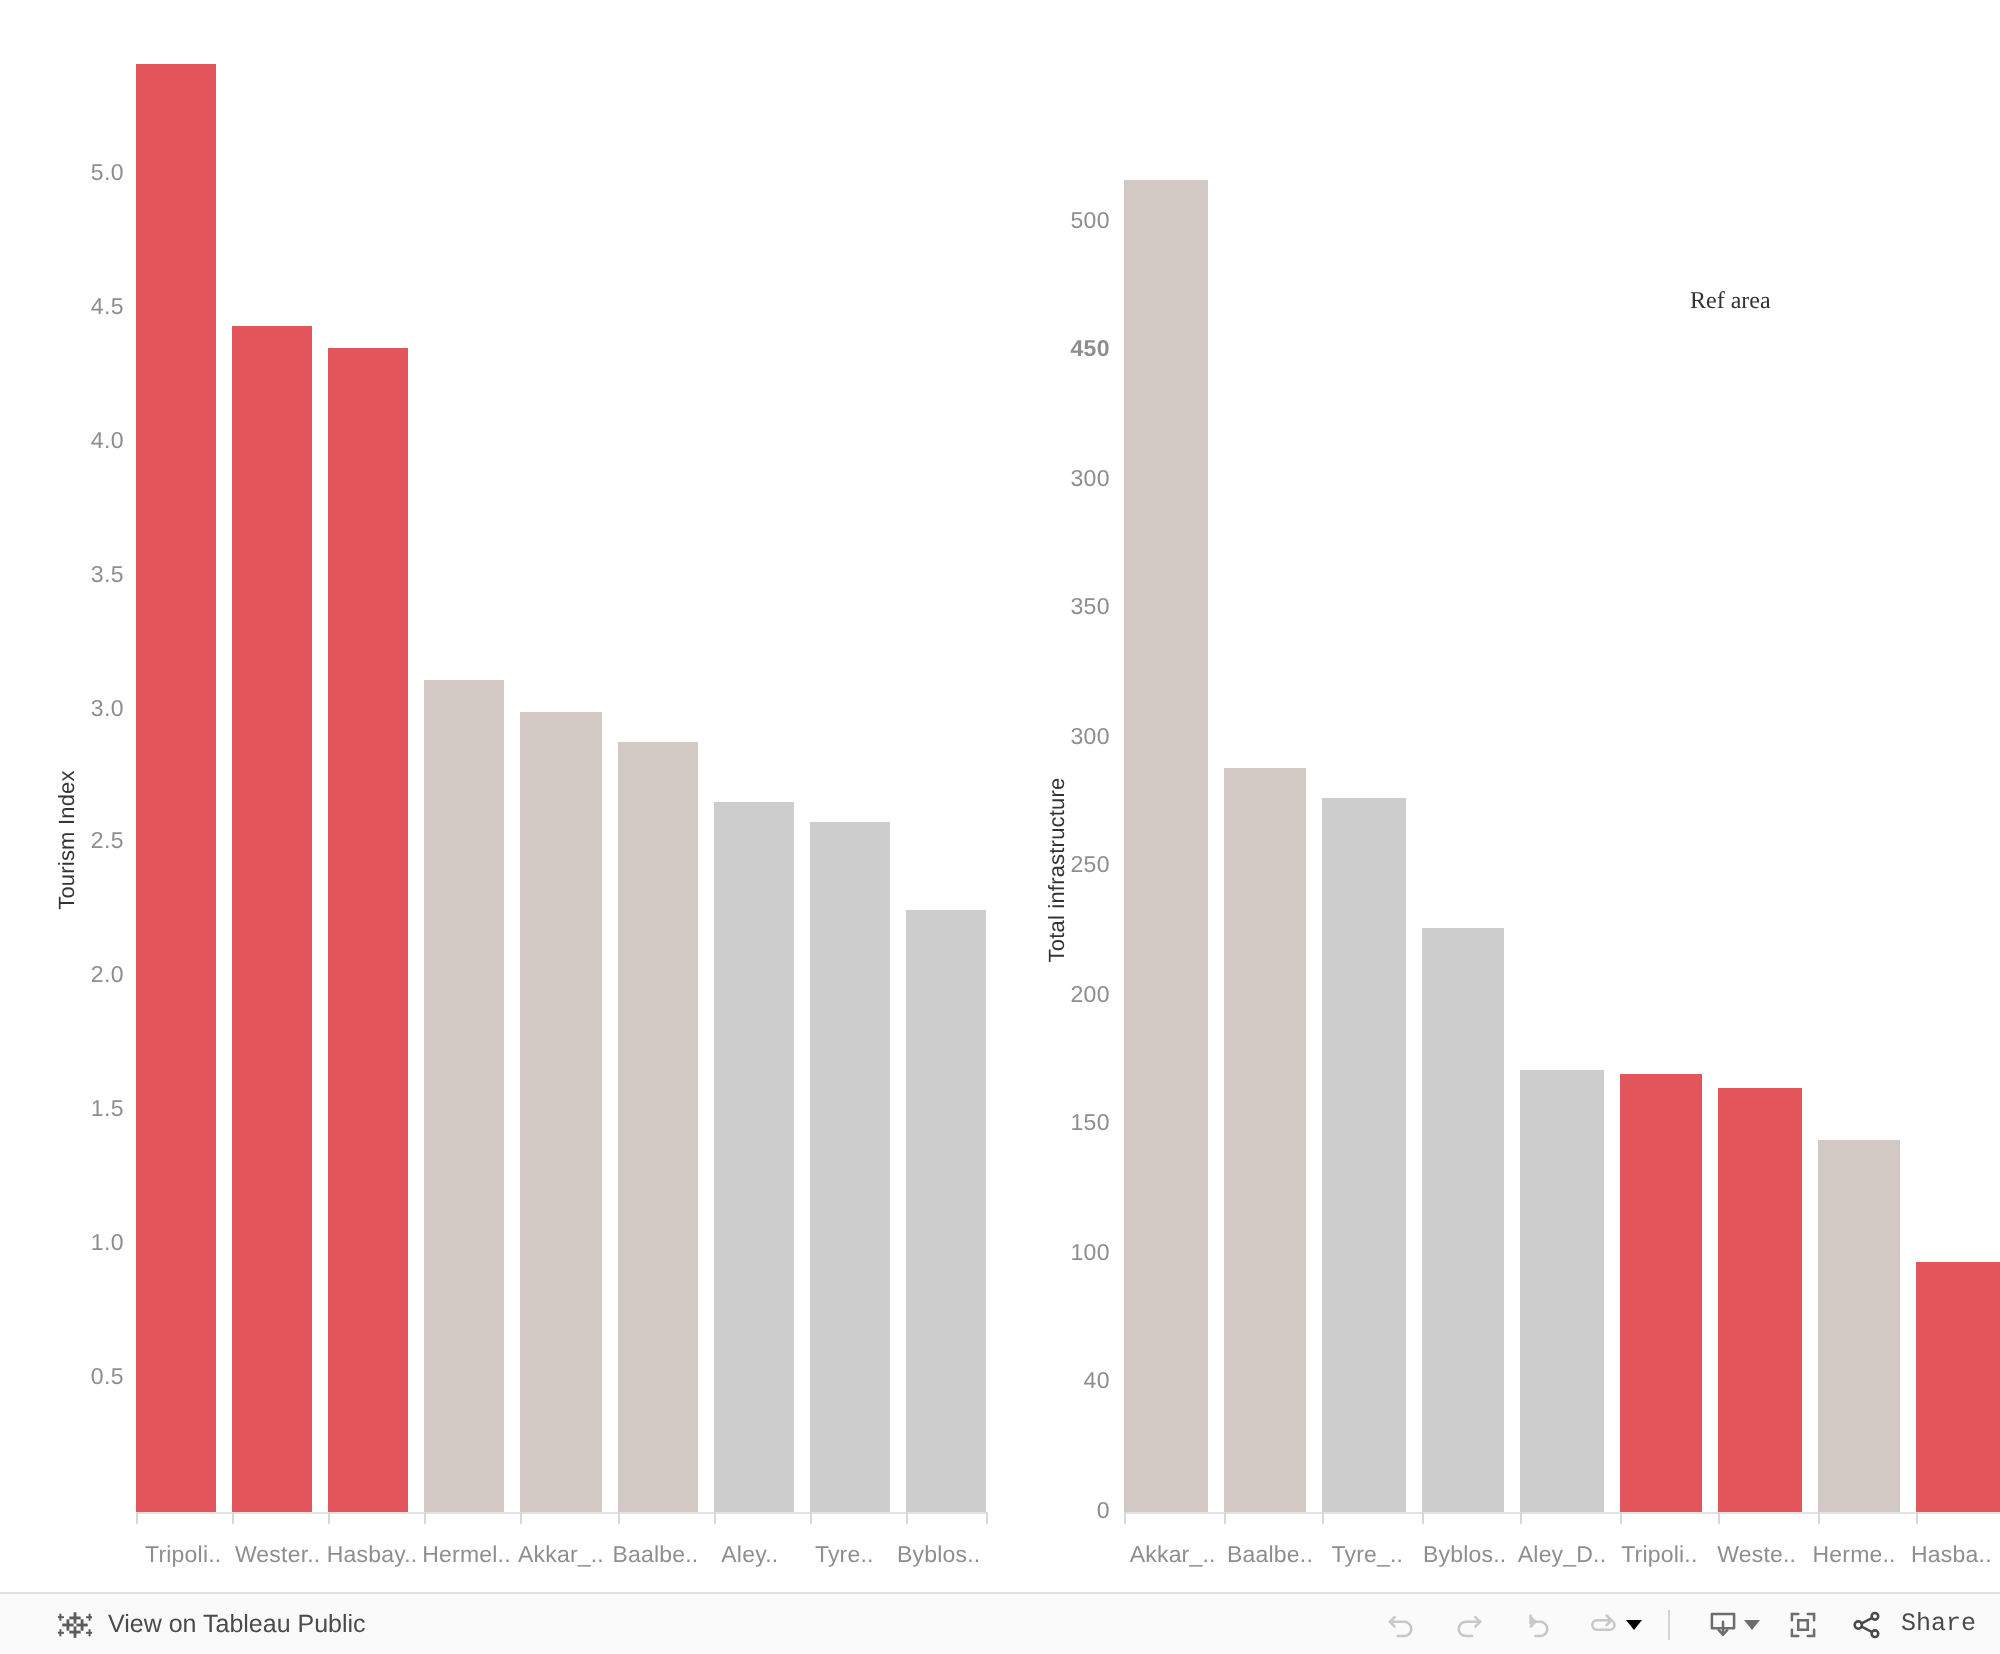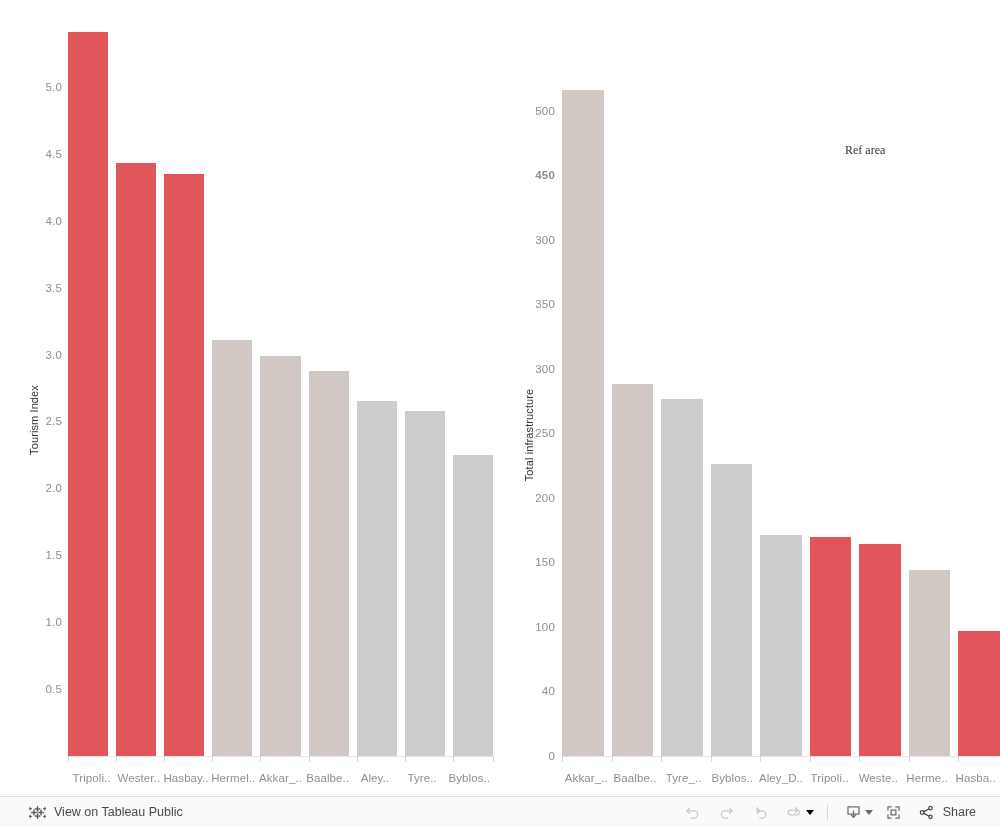--- a/index.html
+++ b/index.html
@@ -144,21 +144,22 @@
   .tb-logo { width: 17px; height: 17px; display: block; flex: 0 0 auto; }
   .tb-link {
     font-size: 12.5px;
     color: #4a4a4a;
     white-space: nowrap;
   }
   .tb-right {
     margin-left: auto;
     display: flex;
     align-items: center;
-    padding-right: 16px;
+    padding-right: 4px;
+    font-family: Liberation Mono, monospace;
   }
   .tb-btn {
     width: 34px; height: 31px;
     display: flex; align-items: center; justify-content: center;
     color: #c8c8c8;
   }
   .tb-btn.dark { color: #6d6d6d; }
   .tb-btn svg { display: block; }
   .tb-caret {
     width: 0; height: 0;

